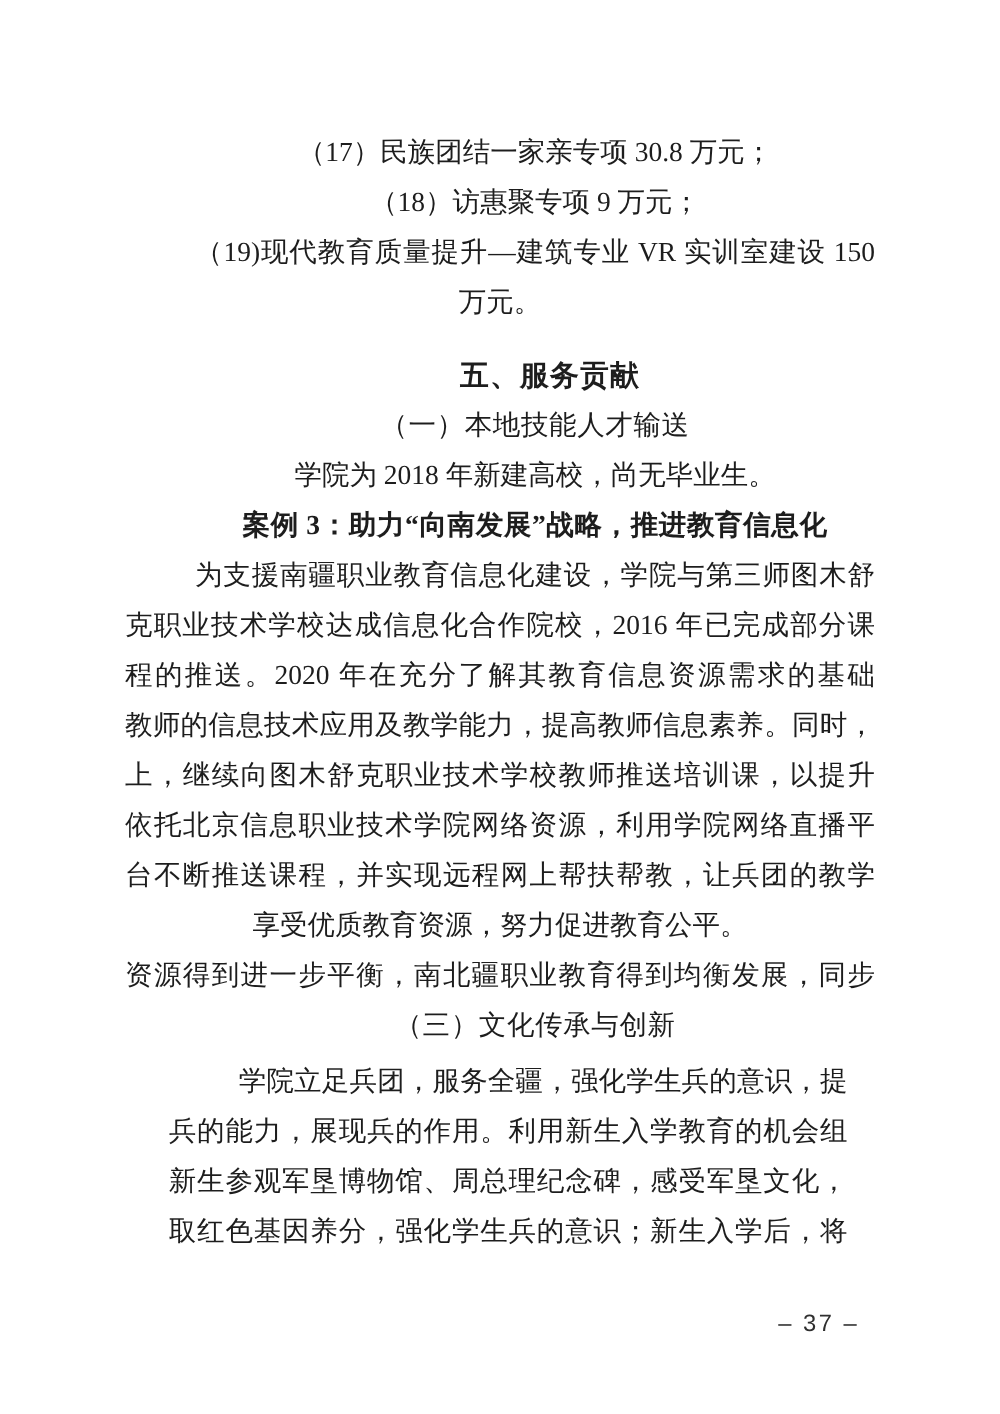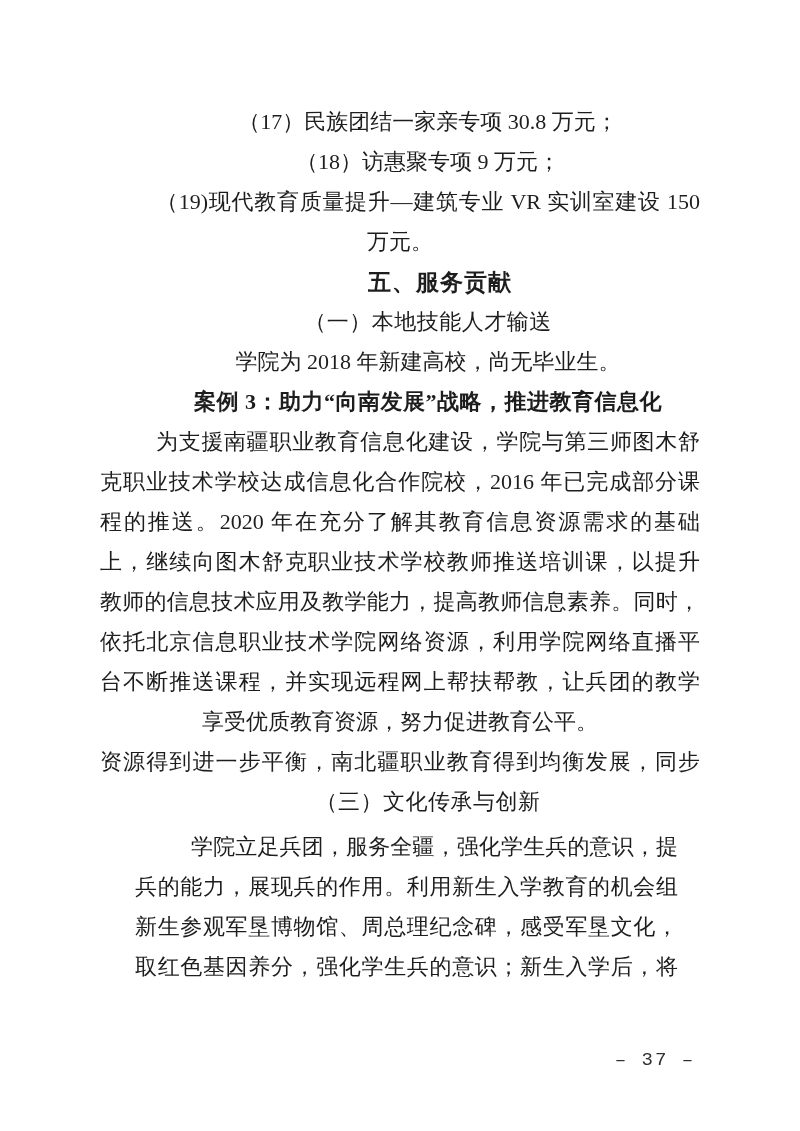--- a/index.html
+++ b/index.html
@@ -41,20 +41,21 @@
     text-align-last: justify;
     text-justify: inter-character;
   }
   
   .hd {
     font-family: "Liberation Sans", "DejaVu Sans", sans-serif;
     font-weight: 700;
     font-size: 23px;
     text-indent: 80px;
     letter-spacing: 1px;
+    margin-top: 18px;
   }
   
   .case {
     font-weight: 700;
     letter-spacing: 0.5px;
   }
   
   .kai { letter-spacing: 0.5px; }
   
   .blk {
@@ -66,41 +67,41 @@
     position: absolute;
     left: 595px;
     top: 1045px;
     width: 120px;
     height: 30px;
     line-height: 30px;
     text-align: center;
     font-size: 19px;
     letter-spacing: 2px;
     color: #2f2f2f;
-    font-family: Liberation Mono, monospace;
+    font-family: Liberation Sans, sans-serif;
   }
 </style>
 </head>
 <body>
 
 <div class="page">
   <div class="doc">
     <div class="ln ind">（17）民族团结一家亲专项 30.8 万元；</div>
     <div class="ln ind">（18）访惠聚专项 9 万元；</div>
     <div class="ln ind j">（19)现代教育质量提升—建筑专业 VR 实训室建设 150</div>
     <div class="ln">万元。</div>
     <div class="ln hd">五、服务贡献</div>
     <div class="ln ind kai">（一）本地技能人才输送</div>
     <div class="ln ind">学院为 2018 年新建高校，尚无毕业生。</div>
     <div class="ln ind case">案例 3：助力“向南发展”战略，推进教育信息化</div>
     <div class="ln ind j">为支援南疆职业教育信息化建设，学院与第三师图木舒</div>
     <div class="ln j">克职业技术学校达成信息化合作院校，2016 年已完成部分课</div>
     <div class="ln j">程的推送。2020 年在充分了解其教育信息资源需求的基础</div>
+    <div class="ln j">教师的信息技术应用及教学能力，提高教师信息素养。同时，</div>
     <div class="ln j">上，继续向图木舒克职业技术学校教师推送培训课，以提升</div>
-    <div class="ln j">教师的信息技术应用及教学能力，提高教师信息素养。同时，</div>
     <div class="ln j">依托北京信息职业技术学院网络资源，利用学院网络直播平</div>
     <div class="ln j">台不断推送课程，并实现远程网上帮扶帮教，让兵团的教学</div>
     <div class="ln">享受优质教育资源，努力促进教育公平。</div>
     <div class="ln j">资源得到进一步平衡，南北疆职业教育得到均衡发展，同步</div>
     <div class="ln ind kai">（三）文化传承与创新</div>
     <div class="ln ind j blk mt">学院立足兵团，服务全疆，强化学生兵的意识，提升</div>
     <div class="ln j blk">兵的能力，展现兵的作用。利用新生入学教育的机会组织</div>
     <div class="ln j blk">新生参观军垦博物馆、周总理纪念碑，感受军垦文化，汲</div>
     <div class="ln j blk">取红色基因养分，强化学生兵的意识；新生入学后，将学</div>
   </div>

